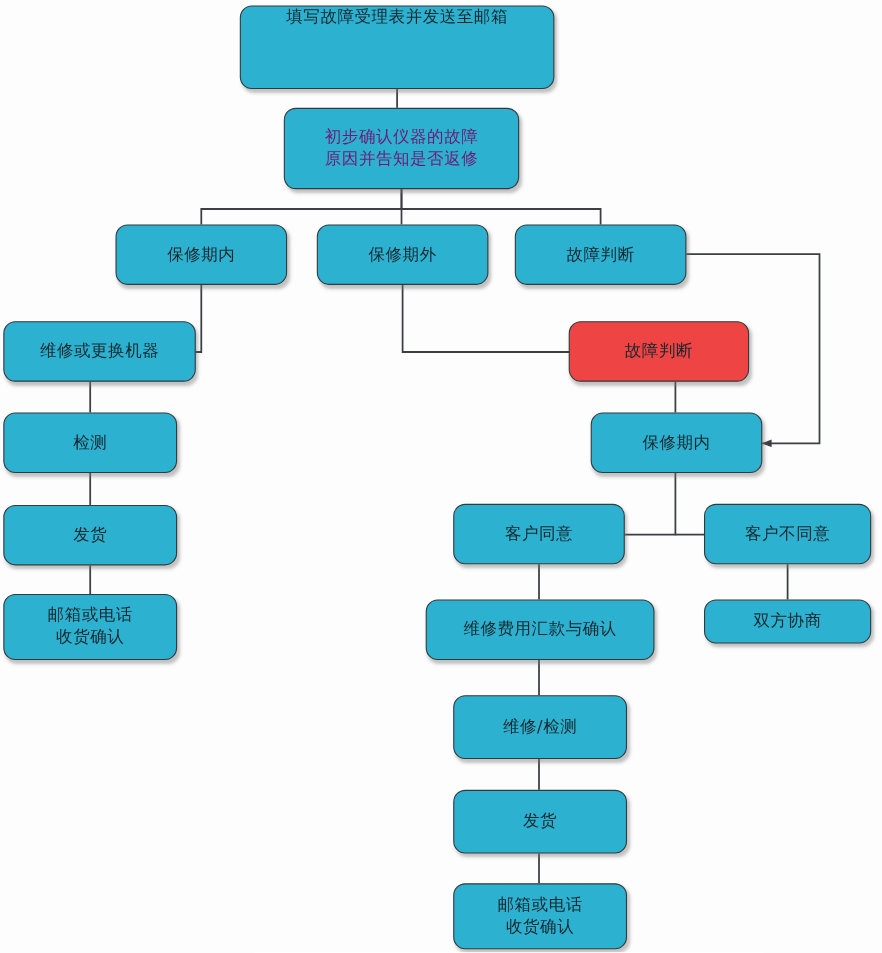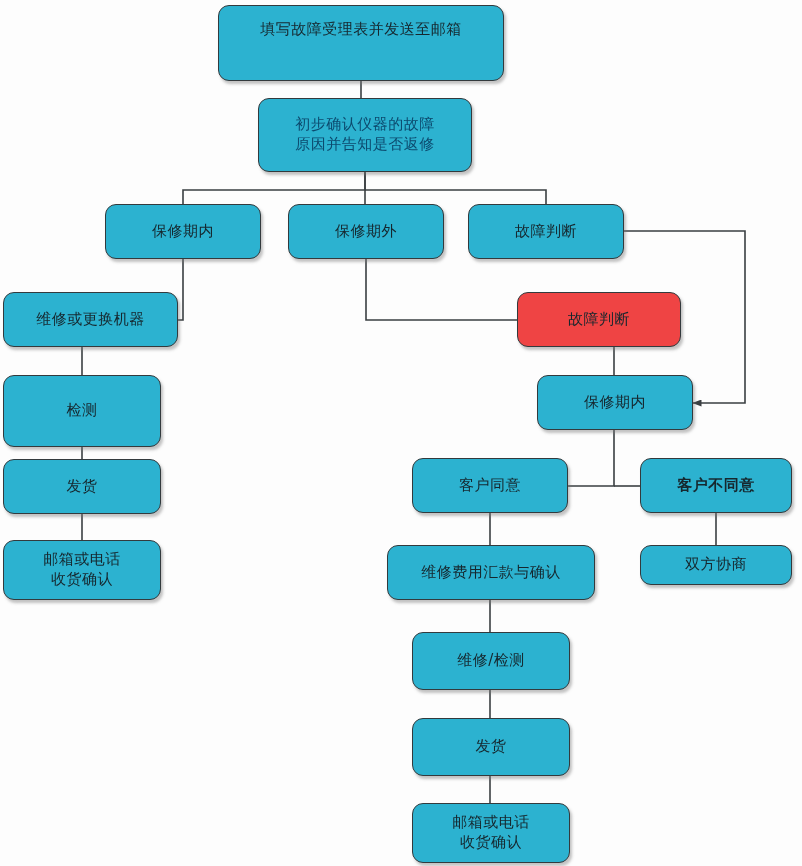--- a/index.html
+++ b/index.html
@@ -40,21 +40,20 @@
     color: #16272e;
     font-size: 15px;
     line-height: 1.32;
     letter-spacing: 0.5px;
     font-weight: 500;
     z-index: 2;
     white-space: pre-line;
   }
   .node.top-text {
     align-items: flex-start;
-    padding-top: 14px;
   }
 </style>
 </head>
 <body>
 
 <div id="canvas" style="background: rgb(253, 253, 253);">
   <svg id="edge-layer" viewBox="0 0 802 866" xmlns="http://www.w3.org/2000/svg">
     <defs>
       <marker id="arrowhead" markerWidth="9" markerHeight="7" refX="8.5" refY="3.5" orient="auto" markerUnits="userSpaceOnUse">
         <polygon points="0 0, 9 3.5, 0 7" fill="#3a3f42"></polygon>
@@ -76,32 +75,32 @@
         <polyline points="82,514 82,540" fill="none" stroke="#3a3f42" stroke-width="1.6" stroke-linecap="butt" stroke-linejoin="miter"></polyline>
         <polyline points="490,513 490,545" fill="none" stroke="#3a3f42" stroke-width="1.6" stroke-linecap="butt" stroke-linejoin="miter"></polyline>
         <polyline points="716,513 716,545" fill="none" stroke="#3a3f42" stroke-width="1.6" stroke-linecap="butt" stroke-linejoin="miter"></polyline>
         <polyline points="490,600 490,632" fill="none" stroke="#3a3f42" stroke-width="1.6" stroke-linecap="butt" stroke-linejoin="miter"></polyline>
         <polyline points="490,690 490,718" fill="none" stroke="#3a3f42" stroke-width="1.6" stroke-linecap="butt" stroke-linejoin="miter"></polyline>
         <polyline points="490,776 490,803" fill="none" stroke="#3a3f42" stroke-width="1.6" stroke-linecap="butt" stroke-linejoin="miter"></polyline>
       </g>
   </svg>
   <div id="nodes-group">
       <div class="node top-text" style="left: 218px; top: 5px; width: 286px; height: 76px; background: rgb(44, 178, 208); border-color: rgb(51, 58, 61); color: rgb(22, 39, 46);">填写故障受理表并发送至邮箱</div>
-      <div class="node" style="left: 258px; top: 98px; width: 214px; height: 74px; background: rgb(44, 178, 208); border-color: rgb(51, 58, 61); color: #0c4a6e;">初步确认仪器的故障
+      <div class="node" style="left: 258px; top: 98px; width: 214px; height: 74px; background: rgb(44, 178, 208); border-color: rgb(51, 58, 61); color: #701a75;">初步确认仪器的故障
 原因并告知是否返修</div>
       <div class="node" style="left: 105px; top: 204px; width: 156px; height: 55px; background: rgb(44, 178, 208); border-color: rgb(51, 58, 61); color: rgb(22, 39, 46);">保修期内</div>
       <div class="node" style="left: 288px; top: 204px; width: 156px; height: 55px; background: rgb(44, 178, 208); border-color: rgb(51, 58, 61); color: rgb(22, 39, 46);">保修期外</div>
       <div class="node" style="left: 468px; top: 204px; width: 156px; height: 55px; background: rgb(44, 178, 208); border-color: rgb(51, 58, 61); color: rgb(22, 39, 46);">故障判断</div>
       <div class="node" style="left: 3px; top: 292px; width: 175px; height: 55px; background: rgb(44, 178, 208); border-color: rgb(51, 58, 61); color: rgb(22, 39, 46);">维修或更换机器</div>
       <div class="node" style="left: 517px; top: 292px; width: 164px; height: 55px; background: #ef4444; border-color: rgb(51, 58, 61); color: rgb(22, 39, 46);">故障判断</div>
-      <div class="node" style="left: 3px; top: 375px; width: 158px; height: 72px; background: rgb(44, 178, 208); border-color: rgb(51, 58, 61); color: rgb(22, 39, 46);">检测</div>
+      <div class="node" style="left: 3px; top: 375px; width: 158px; height: 55px; background: rgb(44, 178, 208); border-color: rgb(51, 58, 61); color: rgb(22, 39, 46);">检测</div>
       <div class="node" style="left: 537px; top: 375px; width: 156px; height: 55px; background: rgb(44, 178, 208); border-color: rgb(51, 58, 61); color: rgb(22, 39, 46);">保修期内</div>
       <div class="node" style="left: 3px; top: 459px; width: 158px; height: 55px; background: rgb(44, 178, 208); border-color: rgb(51, 58, 61); color: rgb(22, 39, 46);">发货</div>
       <div class="node" style="left: 412px; top: 458px; width: 156px; height: 55px; background: rgb(44, 178, 208); border-color: rgb(51, 58, 61); color: rgb(22, 39, 46); text-align: right;">客户同意</div>
-      <div class="node" style="left: 640px; top: 458px; width: 152px; height: 55px; background: rgb(44, 178, 208); border-color: rgb(51, 58, 61); color: rgb(22, 39, 46); font-weight: bold;">客户不同意</div>
+      <div class="node" style="left: 640px; top: 458px; width: 152px; height: 55px; background: rgb(44, 178, 208); border-color: rgb(51, 58, 61); color: rgb(22, 39, 46);">客户不同意</div>
       <div class="node" style="left: 3px; top: 540px; width: 158px; height: 60px; background: rgb(44, 178, 208); border-color: rgb(51, 58, 61); color: rgb(22, 39, 46);">邮箱或电话
 收货确认</div>
       <div class="node" style="left: 387px; top: 545px; width: 208px; height: 55px; background: rgb(44, 178, 208); border-color: rgb(51, 58, 61); color: rgb(22, 39, 46); font-family: Liberation Serif, serif;">维修费用汇款与确认</div>
       <div class="node" style="left: 640px; top: 545px; width: 152px; height: 40px; background: rgb(44, 178, 208); border-color: rgb(51, 58, 61); color: rgb(22, 39, 46);">双方协商</div>
       <div class="node" style="left: 412px; top: 632px; width: 158px; height: 58px; background: rgb(44, 178, 208); border-color: rgb(51, 58, 61); color: rgb(22, 39, 46);">维修/检测</div>
       <div class="node" style="left: 412px; top: 718px; width: 158px; height: 58px; background: rgb(44, 178, 208); border-color: rgb(51, 58, 61); color: rgb(22, 39, 46);">发货</div>
       <div class="node" style="left: 412px; top: 803px; width: 158px; height: 60px; background: rgb(44, 178, 208); border-color: rgb(51, 58, 61); color: rgb(22, 39, 46);">邮箱或电话
 收货确认</div>
     </div>
 </div>

